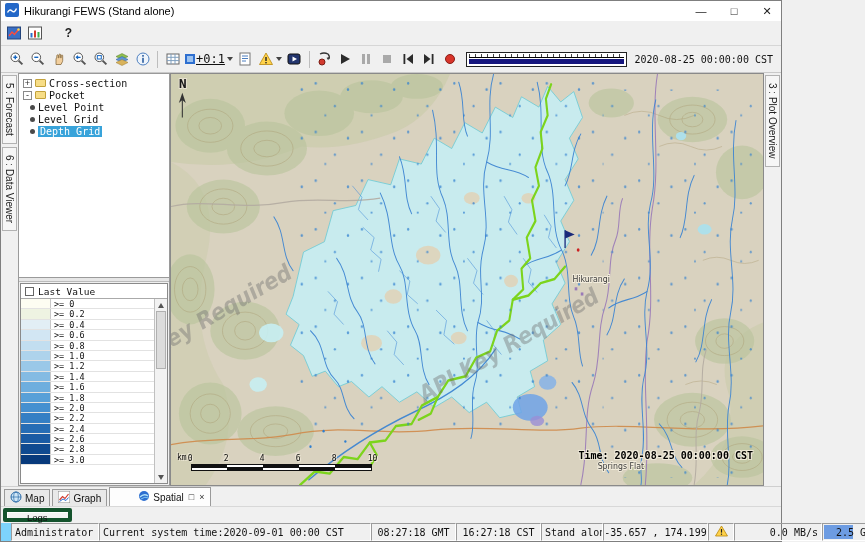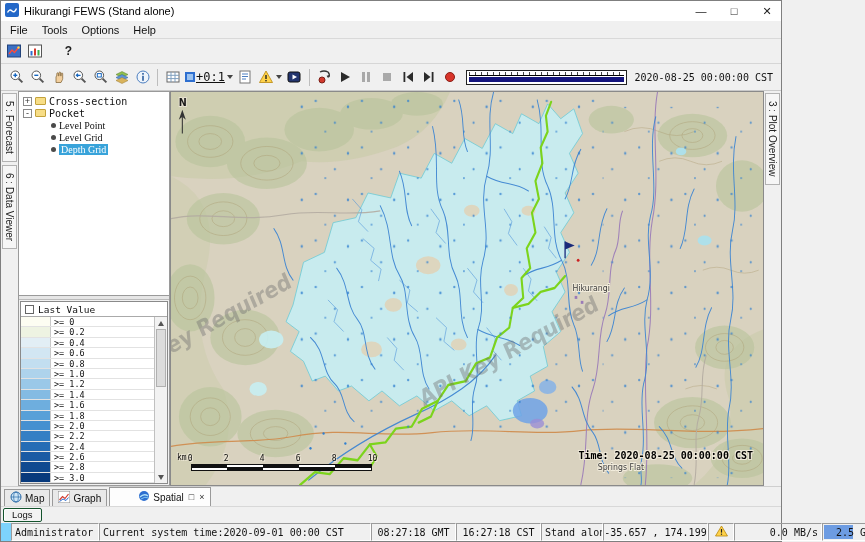--- a/index.html
+++ b/index.html
@@ -35,21 +35,21 @@
 
   
   .main { flex:1; display:flex; min-height:0; }
   .side-strip { width:17px; flex:0 0 auto; background:#f0f0f0; display:flex; flex-direction:column; align-items:center; padding-top:2px; gap:3px; }
   .vtab { writing-mode:vertical-lr; font-size:10px; color:#222; background:#f6f6f6; border:1px solid #b2b2b2; padding:7px 1px; white-space:nowrap; }
 
   
   .left-panel { width:152px; flex:0 0 auto; display:flex; flex-direction:column; background:#f0f0f0; border:1px solid #9a9a9a; }
   .tree-box { height:204px; flex:0 0 auto; background:#fff; border-bottom:1px solid #9a9a9a; overflow:hidden; padding-top:3px; font-family:"DejaVu Sans Mono",monospace; }
   .tree-row { display:flex; align-items:center; height:12px; gap:3px; padding-left:4px; white-space:nowrap; }
-  .tree-row.child { padding-left:32px;font-family:Liberation Serif, serif; }
+  .tree-row.child { padding-left:11px; }
   .expander { width:9px; height:9px; flex:0 0 auto; border:1px solid #8a8a8a; background:#fff; font-size:9px; line-height:7px; text-align:center; color:#333; font-family:"Liberation Sans",sans-serif; }
   .folder { width:11px; height:8px; flex:0 0 auto; background:#f7dd86; border:1px solid #c3a23c; border-radius:1px; }
   .bullet { width:5px; height:5px; flex:0 0 auto; border-radius:50%; background:#4a4a4a; }
   .tree-label { font-size:10px; color:#111;text-align:right; }
   .tree-row.selected .tree-label { background:#38a3da; color:#fff; padding:0 2px; }
   .splitter { height:4px; flex:0 0 auto; background:#e6e6e6; border-bottom:1px solid #bbb; }
 
   
   .legend-panel { flex:1; display:flex; flex-direction:column; background:#fff; border:1px solid #8a8a8a; margin:1px; min-height:0; }
   .legend-header { height:15px; flex:0 0 auto; display:flex; align-items:center; gap:4px; padding-left:4px; border-bottom:1px solid #aaa; font-family:"DejaVu Sans Mono",monospace; font-size:9.5px; }
@@ -86,21 +86,21 @@
   .sb-row.r1 i:nth-child(odd) { background:#111; }
   .sb-row.r2 i:nth-child(even) { background:#111; }
 
   
   .bottom-tabs { height:20px; flex:0 0 auto; display:flex; align-items:flex-end; gap:2px; padding:1px 0 0 3px; background:#f0f0f0; border-top:1px solid #cfcfcf; }
   .btab { display:flex; align-items:center; gap:3px; height:17px; padding:0 5px; border:1px solid #9a9a9a; border-bottom:none; background:#e9e9e9; font-size:10px; }
   .btab.active { background:#fdfdfd; height:19px;padding-left:28px; }
   .tab-ctl { font-size:9px; color:#333; margin-left:2px; }
 
   .logs-row { height:17px; flex:0 0 auto; display:flex; align-items:center; padding-left:2px; background:#f0f0f0; border-top:1px solid #d8d8d8; }
-  .logs-btn { font-size:9.5px; padding:0 8px; height:14px; line-height:12px; background:#f3f3f3; border:1px solid #14532d; border-radius:2px; box-shadow:inset 1px 1px 0 #fff; }
+  .logs-btn { font-size:9.5px; padding:0 20px; height:14px; line-height:12px; background:#f3f3f3; border:4px solid #14532d; border-radius:2px; box-shadow:inset 1px 1px 0 #fff; }
 
   
   .statusbar { height:18px; flex:0 0 auto; display:flex; font-family:"DejaVu Sans Mono",monospace; font-size:10px; background:#f0f0f0;margin-left:10px; }
   .seg { border:1px solid; border-color:#9b9b9b #fff #fff #9b9b9b; display:flex; align-items:center; padding:0 3px; white-space:nowrap; overflow:hidden; flex:0 0 auto; }
   .s1{width:88px} .s2{width:272px} .s3{width:85px;justify-content:center} .s4{width:85px;justify-content:center}
   .s5{width:62px} .s6{width:105px;justify-content:center} .s7{width:26px;justify-content:center} .s8{width:88px;justify-content:flex-end}
   .s9{width:54px; position:relative; justify-content:flex-end;}
   .mem-fill { position:absolute; left:1px; top:1px; bottom:1px; width:55%; background:#6d9ce2; }
   .mem-text { position:relative; }
 </style>
@@ -116,27 +116,20 @@
           <path d="M2.5 9.5 Q4.5 5.5 7 8 Q9.5 10.5 11.5 5.5" stroke="#fff" fill="none" stroke-width="1.4"></path>
         </svg>
     </span>
     <span class="title-text">Hikurangi FEWS  (Stand alone)</span>
     <span class="title-spacer"></span>
     <span class="win-btn">—</span>
     <span class="win-btn">□</span>
     <span class="win-btn">✕</span>
   </div>
 
-  <div class="menubar">
-
-  <span class="menu-item">File</span>
-      <span class="menu-item">Tools</span>
-      <span class="menu-item">Options</span>
-      <span class="menu-item">Help</span>
-    </div>
 
   <div class="toolbar toolbar1">
     <span class="tbtn">
       <svg width="17" height="16">
           <rect x="1.5" y="2" width="13" height="12" fill="#3a6fc4" stroke="#23437a"></rect>
           <path d="M3 11 L6 7 L8.5 9.5 L12.5 4.5" stroke="#ff4a3a" stroke-width="1.4" fill="none"></path>
           <circle cx="12.5" cy="4.5" r="1.2" fill="#ffd24a"></circle>
         </svg>
     </span>
     <span class="tbtn">

